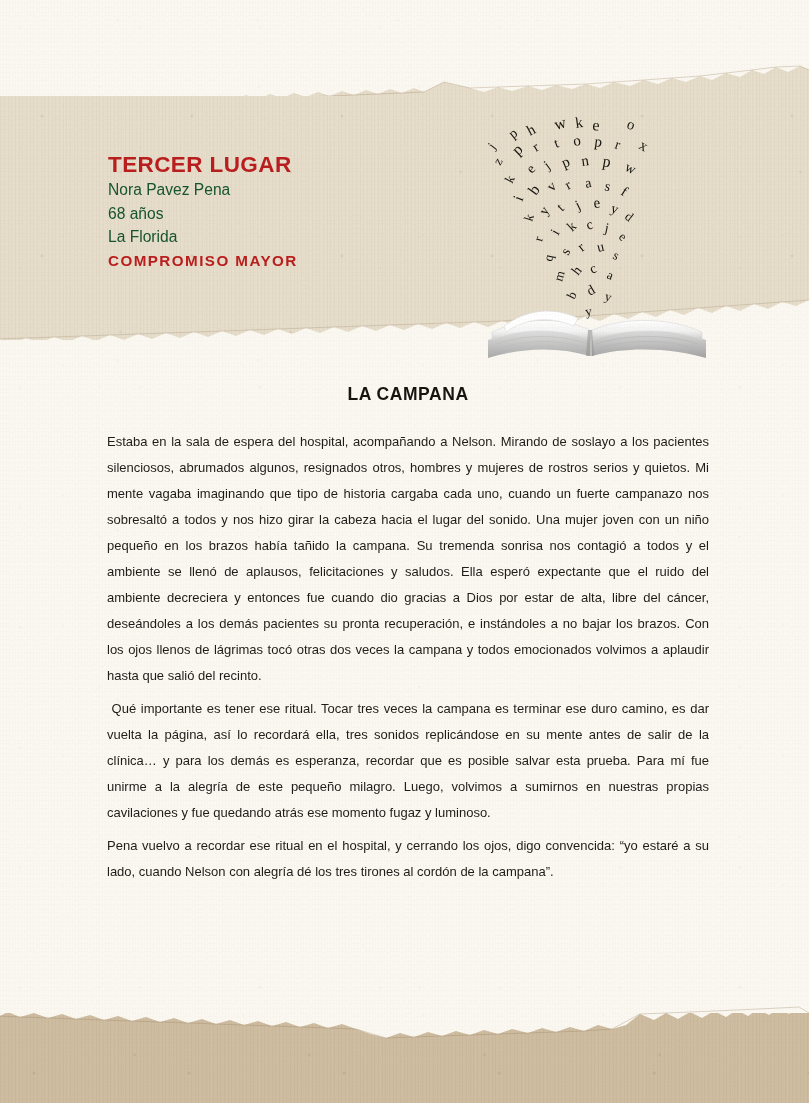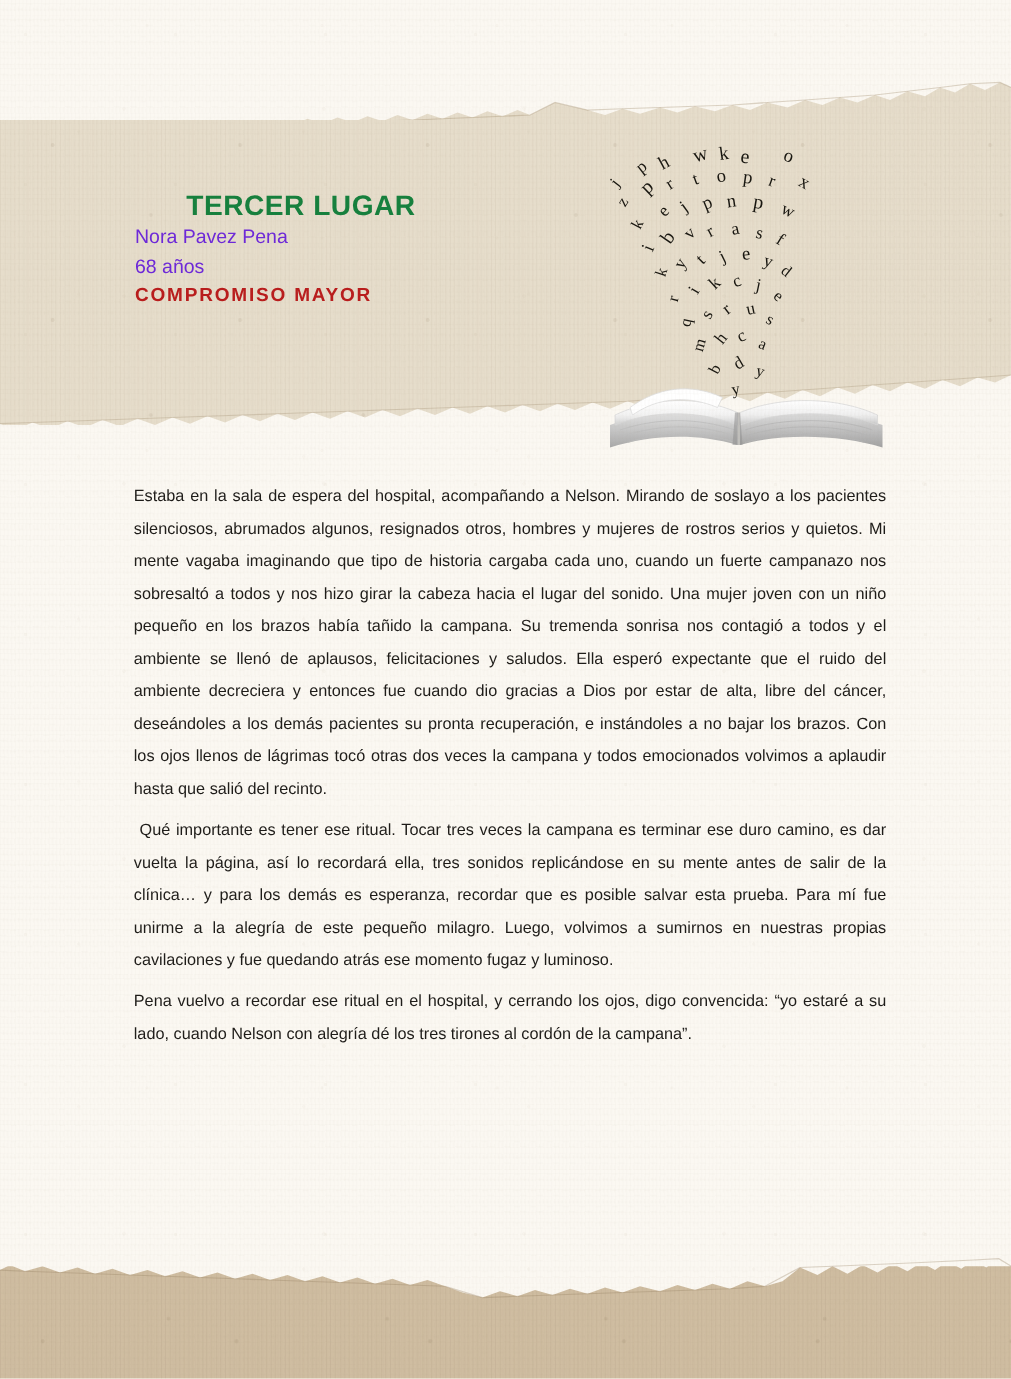--- a/index.html
+++ b/index.html
@@ -96,29 +96,28 @@
     top: 152px;
     z-index: 5;
     color: #1b1917;
   }
 
   .award-place {
     font-size: 22.5px;
     font-weight: 800;
     letter-spacing: .4px;
     line-height: 1.16;
-    color: #15803d;
-    margin-left: 41px;
+    color: #b91c1c;
   }
 
   .award-line {
     font-size: 15.6px;
     font-weight: 400;
     line-height: 1.52;
-    color: #6d28d9;
+    color: #14532d;
   }
 
   .award-category {
     margin-top: 3px;
     font-size: 15.2px;
     font-weight: 700;
     letter-spacing: 1.45px;
     color: #b91c1c;
   }
 
@@ -189,20 +188,21 @@
     <svg viewBox="0 0 809 62" preserveAspectRatio="none" xmlns="http://www.w3.org/2000/svg">
       <path fill="#fbf8f2" d="M0,0 L809,0 L809,32 L799,26 L789,33 L779,27 L769,34 L758,28 L748,35 L737,29 L726,36 L714,30 L702,37 L690,31 L678,38 L666,32 L654,39 L640,33 L626,44 L612,48 L598,44 L584,50 L570,46 L556,51 L542,47 L528,52 L512,48 L498,53 L484,49 L470,54 L456,50 L442,55 L428,51 L414,56 L400,52 L386,57 L370,53 L356,48 L342,43 L328,47 L314,42 L300,46 L286,41 L272,45 L258,40 L244,44 L230,39 L216,43 L202,38 L188,42 L174,37 L160,41 L146,36 L132,40 L118,35 L104,39 L90,34 L76,38 L62,33 L48,37 L34,32 L20,36 L8,31 L0,35 Z"></path>
       <path fill="none" stroke="rgba(150,128,96,.32)" stroke-width="1" d="M0,35 L20,36 L48,37 L76,38 L104,39 L132,40 L160,41 L188,42 L216,43 L244,44 L272,45 L300,46 L328,47 L356,48 L386,57 L414,56 L442,55 L470,54 L498,53 L528,52 L556,51 L584,50 L612,48 L640,33 L666,32 L690,31 L714,30 L737,29 L758,28 L779,27 L799,26 L809,32"></path>
     </svg>
   </div>
 
   <div class="award-header">
     <div class="award-place">TERCER LUGAR</div>
     <div class="award-line">Nora Pavez Pena</div>
     <div class="award-line">68 años</div>
+    <div class="award-line">La Florida</div>
     <div class="award-category">COMPROMISO MAYOR</div>
   </div>
 
   <div class="illustration">
     <svg viewBox="0 0 240 262" xmlns="http://www.w3.org/2000/svg" aria-hidden="true">
       <defs>
         <linearGradient id="pageL" x1="0" y1="0" x2="0" y2="1">
           <stop offset="0%" stop-color="#ffffff"></stop>
           <stop offset="60%" stop-color="#f2f2f2"></stop>
           <stop offset="100%" stop-color="#cfcfcf"></stop>
@@ -311,19 +311,20 @@
           <path d="M218,245 C190,235 148,235 118,245"></path>
           <path d="M214,250 C188,241 148,241 118,250"></path>
         </g>
 
         <path d="M110,226 L114,226 L116,252 L108,252 Z" fill="#8f8f8f" opacity=".55"></path>
       </g>
     </svg>
   </div>
 
   <div class="story">
+    <div class="story-title">LA CAMPANA</div>
     <p class="story-paragraph">Estaba en la sala de espera del hospital, acompañando a Nelson. Mirando de soslayo a los pacientes silenciosos, abrumados algunos, resignados otros, hombres y mujeres de rostros serios y quietos. Mi mente vagaba imaginando que tipo de historia cargaba cada uno, cuando un fuerte campanazo nos sobresaltó a todos y nos hizo girar la cabeza hacia el lugar del sonido. Una mujer joven con un niño pequeño en los brazos había tañido la campana. Su tremenda sonrisa nos contagió a todos y el ambiente se llenó de aplausos, felicitaciones y saludos. Ella esperó expectante que el ruido del ambiente decreciera y entonces fue cuando dio gracias a Dios por estar de alta, libre del cáncer, deseándoles a los demás pacientes su pronta recuperación, e instándoles a no bajar los brazos. Con los ojos llenos de lágrimas tocó otras dos veces la campana y todos emocionados volvimos a aplaudir hasta que salió del recinto.</p>
     <p class="story-paragraph"> Qué importante es tener ese ritual. Tocar tres veces la campana es terminar ese duro camino, es dar vuelta la página, así lo recordará ella, tres sonidos replicándose en su mente antes de salir de la clínica… y para los demás es esperanza, recordar que es posible salvar esta prueba. Para mí fue unirme a la alegría de este pequeño milagro. Luego, volvimos a sumirnos en nuestras propias cavilaciones y fue quedando atrás ese momento fugaz y luminoso.</p>
     <p class="story-paragraph">Pena vuelvo a recordar ese ritual en el hospital, y cerrando los ojos, digo convencida: “yo estaré a su lado, cuando Nelson con alegría dé los tres tirones al cordón de la campana”.</p>
   </div>
 
   <div class="paper-grain"></div>
 </div>
 
 </body></html>

